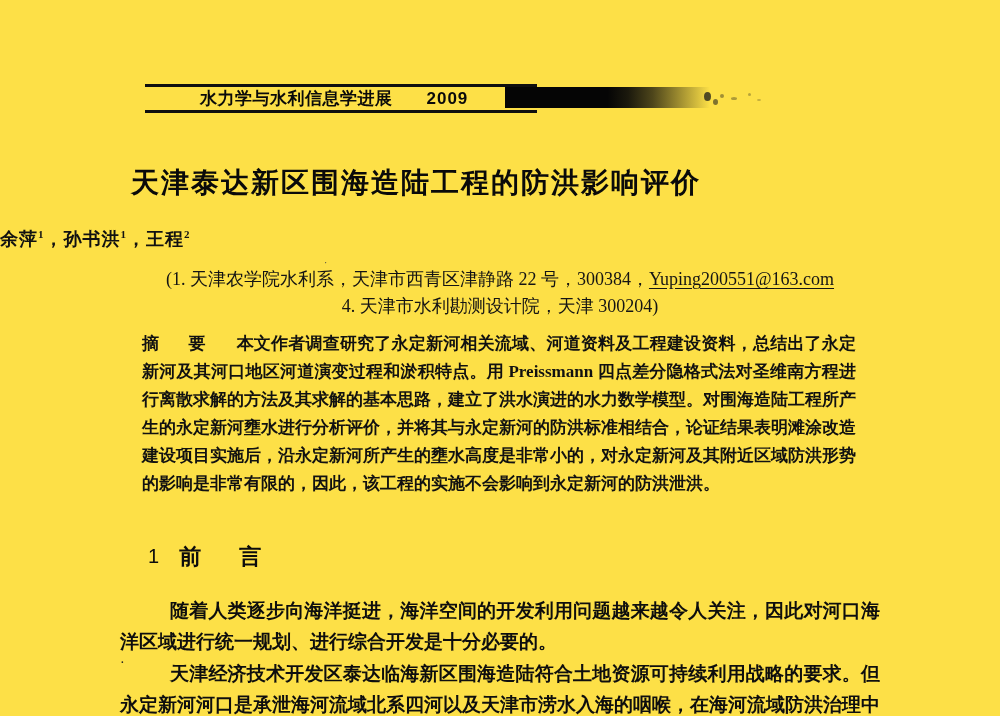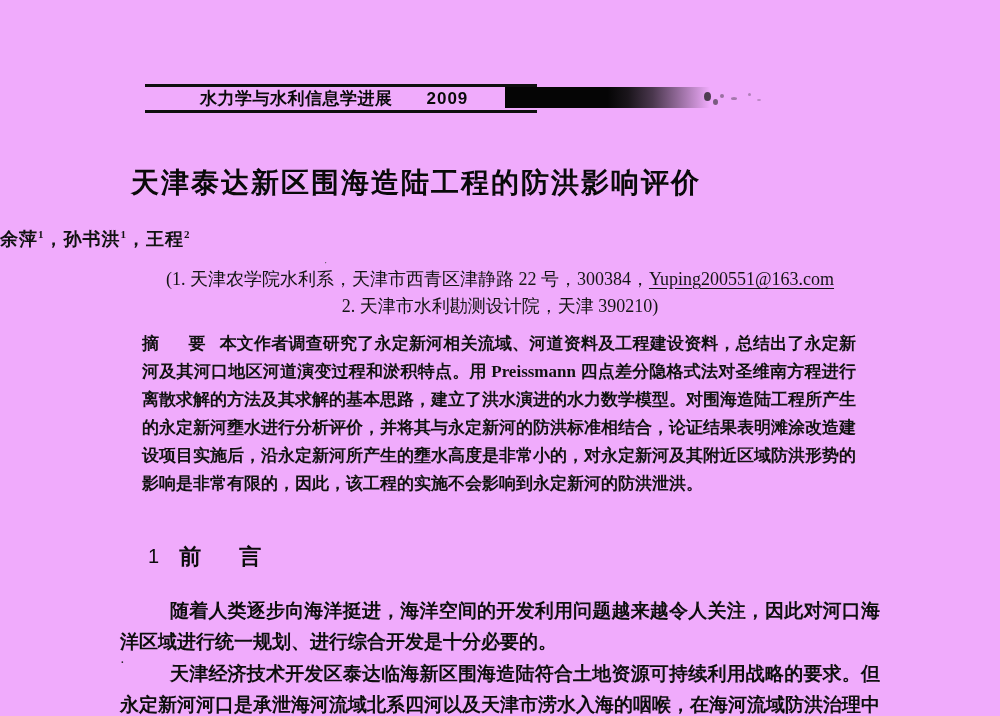--- a/index.html
+++ b/index.html
@@ -1,21 +1,21 @@
 <!DOCTYPE html>
 <html><head>
 <meta charset="utf-8">
 <style>
   * { margin: 0; padding: 0; box-sizing: border-box; }
   html, body { background: #ffffff; }
   .page {
     position: relative;
     width: 1000px;
     height: 716px;
-    background: #f0abfc;
+    background: #fde047;
     overflow: hidden;
     color: #0d0d0d;
     font-family: "Liberation Serif", "DejaVu Serif", serif;
   }
   .rule {
     position: absolute;
     background: #0f0f0f;
     height: 3px;
   }
   .rule-top { left: 145px; top: 84px; width: 392px; }
@@ -87,21 +87,21 @@
   .abstract {
     position: absolute;
     left: 142px; top: 330px; width: 714px;
     font-size: 17px;
     line-height: 28px;
     font-weight: 700;
     color: #111;
     text-align: justify;
     text-justify: inter-ideograph;
   }
-  .abstract-label { margin-right: 8px; letter-spacing: 6px; }
+  .abstract-label { margin-right: 25px; letter-spacing: 6px; }
   .keywords {
     position: absolute;
     left: 164px; top: 498px;
     font-size: 17px;
     font-weight: 700;
     color: #111;
     white-space: nowrap;
   }
   .keywords-label { margin-right: 16px; }
   .section-heading {
@@ -155,21 +155,21 @@
 
   <div class="paper-title">天津泰达新区围海造陆工程的防洪影响评价</div>
 
   <div class="authors">
     <span><span>余萍</span><sup>1</sup></span><span>，</span><span><span>孙书洪</span><sup>1</sup></span><span>，</span><span><span>王程</span><sup>2</sup></span>
   </div>
 
   <div class="affil affil-1">
     <span>(1. 天津农学院水利系，天津市西青区津静路 22 号，300384，</span><span class="email">Yuping200551@163.com</span>
   </div>
-  <div class="affil affil-2">2. 天津市水利勘测设计院，天津 390210)</div>
+  <div class="affil affil-2">4. 天津市水利勘测设计院，天津 300204)</div>
 
   <div class="abstract">
     <span class="abstract-label">摘　要</span><span>本文作者调查研究了永定新河相关流域、河道资料及工程建设资料，总结出了永定新河及其河口地区河道演变过程和淤积特点。用 Preissmann 四点差分隐格式法对圣维南方程进行离散求解的方法及其求解的基本思路，建立了洪水演进的水力数学模型。对围海造陆工程所产生的永定新河壅水进行分析评价，并将其与永定新河的防洪标准相结合，论证结果表明滩涂改造建设项目实施后，沿永定新河所产生的壅水高度是非常小的，对永定新河及其附近区域防洪形势的影响是非常有限的，因此，该工程的实施不会影响到永定新河的防洪泄洪。</span>
   </div>
 
 
   <div class="section-heading">
     <span class="section-number">1</span><span class="section-title">前　言</span>
   </div>
 

